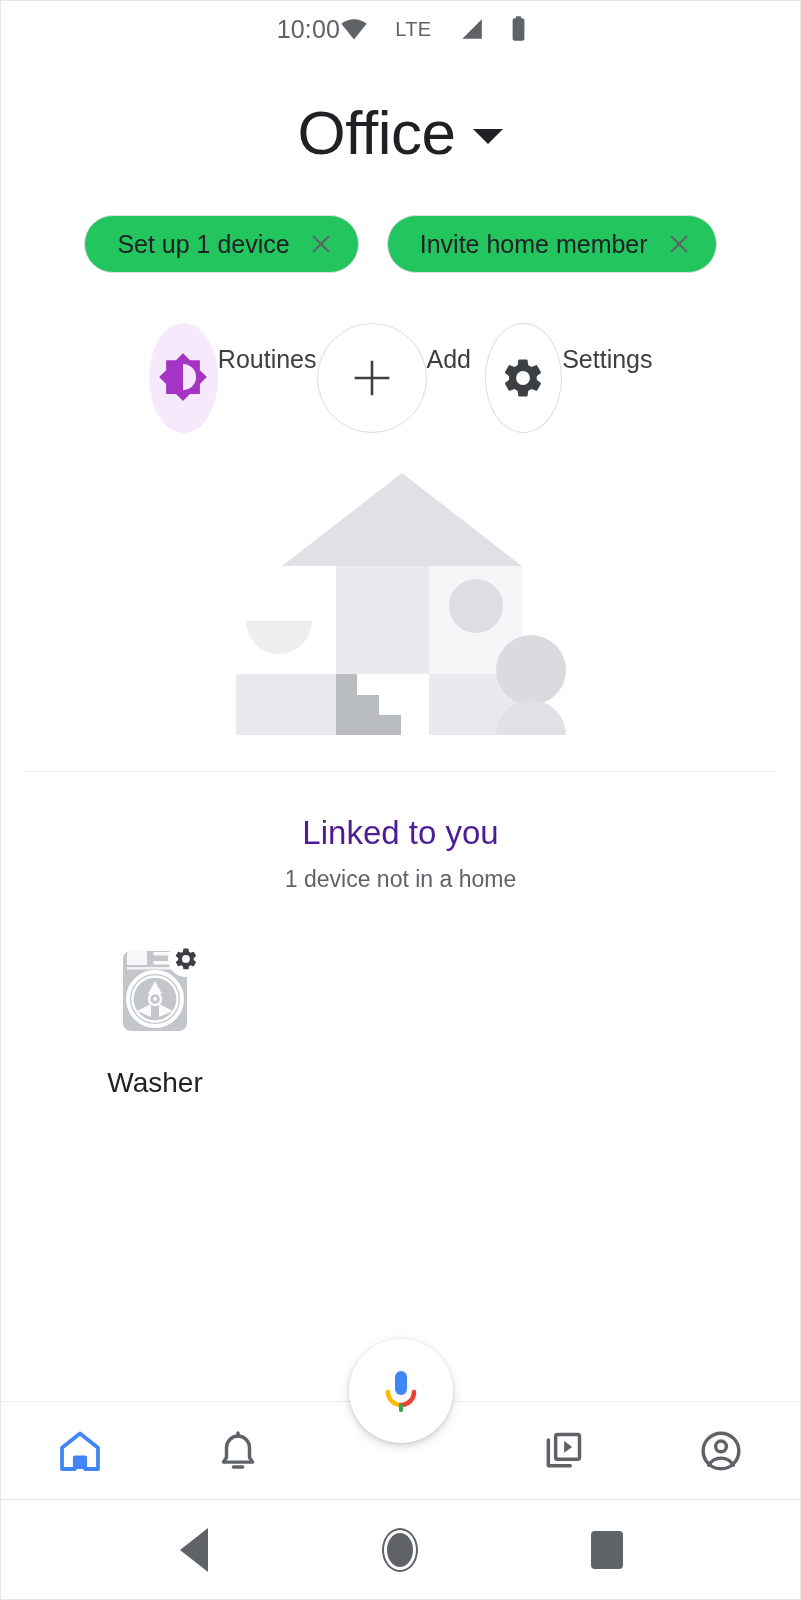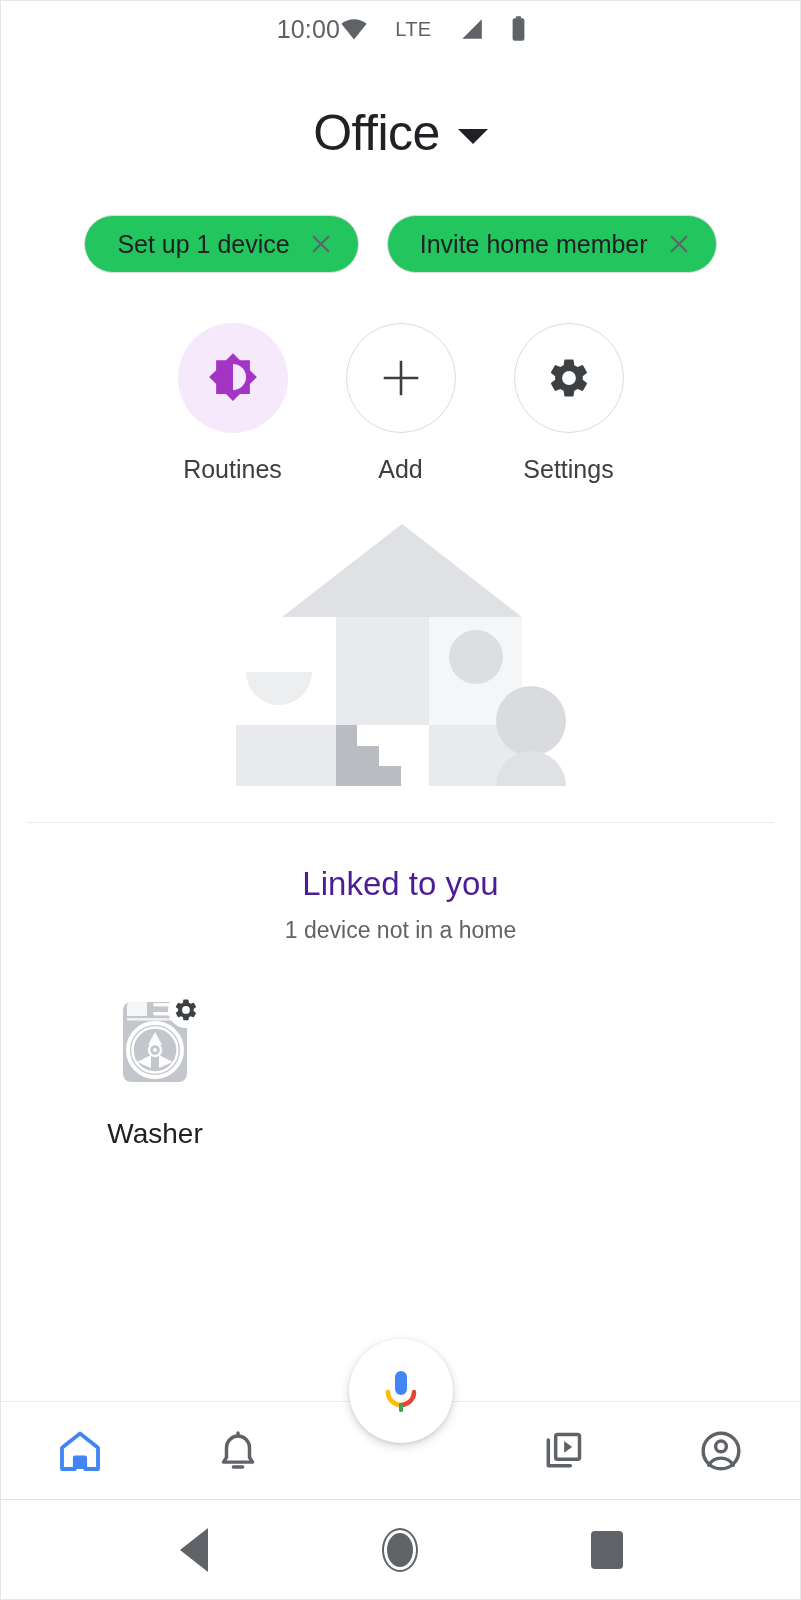--- a/index.html
+++ b/index.html
@@ -55,21 +55,21 @@
   .home-title-row {
     margin-top: 44px;
     display: flex;
     align-items: center;
     justify-content: center;
     gap: 18px;
     height: 64px;
     flex: 0 0 64px;
   }
   .home-title {
-    font-size: 50px;
+    font-size: 62px;
     font-weight: 400;
     color: #202124;
     letter-spacing: -0.5px;
     line-height: 1;
   }
   .caret {
     width: 0; height: 0;
     border-left: 15px solid transparent;
     border-right: 15px solid transparent;
     border-top: 15px solid #202124;
@@ -106,22 +106,22 @@
   .actions-row {
     margin-top: 50px;
     display: flex;
     justify-content: center;
     gap: 0;
     flex: 0 0 auto;
   }
   .action {
     width: 168px;
     display: flex;
-    flex-direction: column;
-    align-items: center;
+    flex-direction: row;
+    align-items: flex-start;
     cursor: pointer;
   }
   .action-circle {
     width: 110px; height: 110px;
     border-radius: 50%;
     display: flex;
     align-items: center;
     justify-content: center;
   }
   .action-circle.outlined { border: 1px solid #dadce0; }

